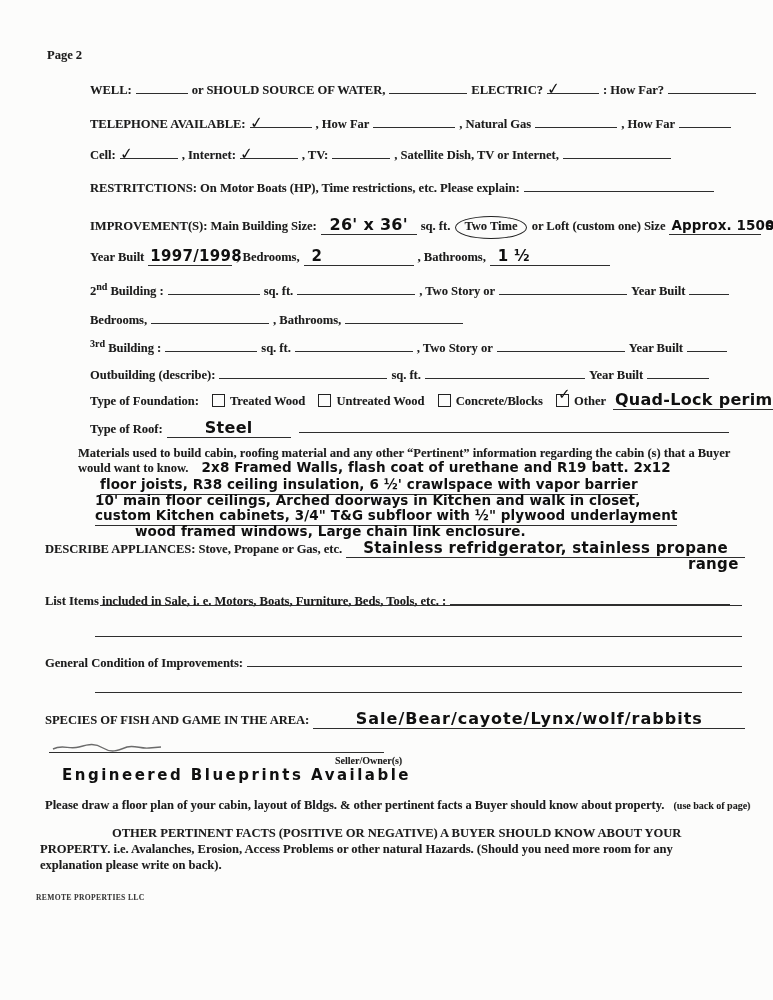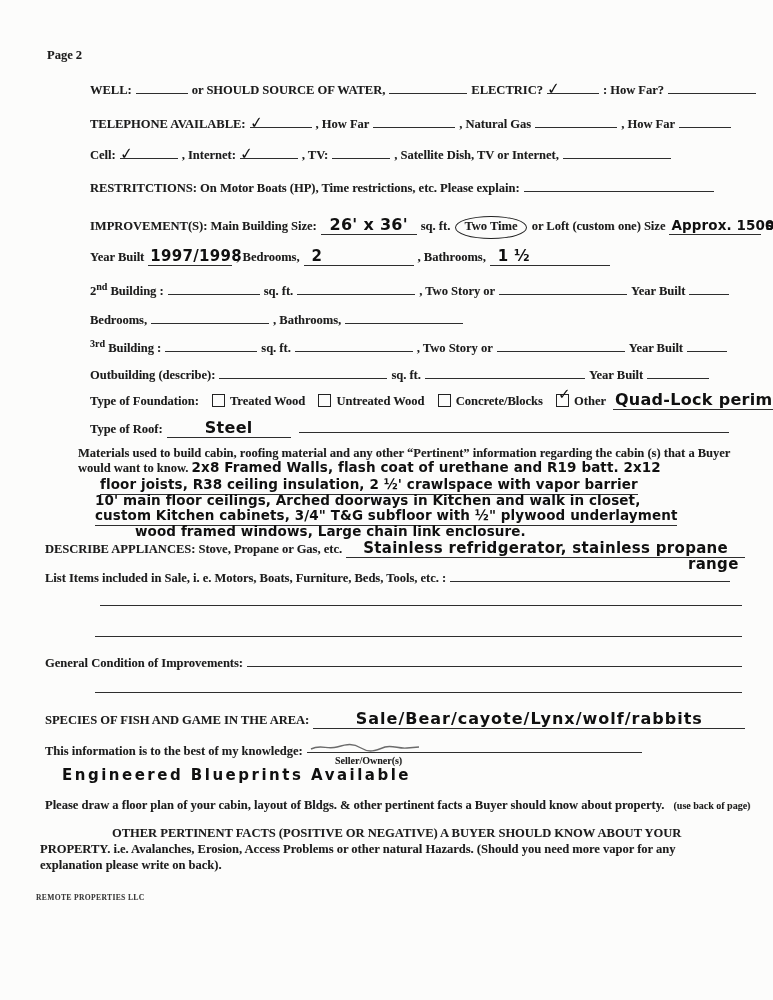--- a/index.html
+++ b/index.html
@@ -103,58 +103,58 @@
   <span class="hwv hw hw16" style="width:190px">Quad-Lock perimeter</span>
 </div>
 
 <div class="line" style="left:90px;top:420px">
   <span>Type of Roof:</span><span class="hwv hw hw16" style="width:120px">Steel</span><span class="bl" style="width:430px"></span>
 </div>
 
 <div class="line" style="left:78px;top:446px">Materials used to build cabin, roofing material and any other “Pertinent” information regarding the cabin (s) that a Buyer</div>
 <div class="line" style="left:78px;top:461px">
   <span>would want to know.</span>
-  <span class="hw hw14" style="">2x8 Framed Walls, flash coat of urethane and R19 batt.  2x12</span>
+  <span class="hw hw14" style="margin-left:10px">2x8 Framed Walls, flash coat of urethane and R19 batt.  2x12</span>
 </div>
-<div class="line hw hw14 uln" style="left:100px;top:478px">floor joists, R38 ceiling insulation, 2 ½' crawlspace with vapor barrier</div>
+<div class="line hw hw14 uln" style="left:100px;top:478px">floor joists, R38 ceiling insulation, 6 ½' crawlspace with vapor barrier</div>
 <div class="line hw hw14" style="left:95px;top:494px">10' main floor ceilings, Arched doorways in Kitchen and walk in closet,</div>
 <div class="line hw hw14 uln" style="left:95px;top:509px">custom Kitchen cabinets, 3/4" T&amp;G subfloor with ½" plywood underlayment</div>
 <div class="line hw hw14" style="left:135px;top:525px">wood framed windows, Large chain link enclosure.</div>
 
 <div class="line" style="left:45px;top:541px">
   <span>DESCRIBE APPLIANCES: Stove, Propane or Gas, etc.</span><span class="hwv hw" style="width:395px">Stainless refridgerator, stainless propane</span>
 </div>
 <div class="line hw" style="left:688px;top:557px">range</div>
 
-<div class="line" style="left:45px;top:569px">
+<div class="line" style="left:45px;top:592px">
   <span>List Items included in Sale, i. e. Motors, Boats, Furniture, Beds, Tools, etc. :</span><span class="bl" style="width:280px"></span>
 </div>
 <div class="hr" style="left:100px;top:605px;width:642px"></div>
 <div class="hr" style="left:95px;top:636px;width:647px"></div>
 
 <div class="line" style="left:45px;top:654px">
   <span>General Condition of Improvements:</span><span class="bl" style="width:495px"></span>
 </div>
 <div class="hr" style="left:95px;top:692px;width:647px"></div>
 
 <div class="line" style="left:45px;top:711px">
   <span>SPECIES OF FISH AND GAME IN THE AREA:</span><span class="hwv hw hw16" style="width:428px;letter-spacing:1px">Sale/Bear/cayote/Lynx/wolf/rabbits</span>
 </div>
 
 <div class="line" style="left:45px;top:740px">
-  <span>This information is to the best of my knowledge:</span><span class="bl sig" style="width:335px;text-align:left"><svg width="150" height="13" viewBox="0 0 150 13">
+  <span class="bl sig" style="width:335px;text-align:left"><svg width="150" height="13" viewBox="0 0 150 13">
         <path d="M4 9 C 14 4, 20 10, 30 7 S 46 3, 54 8 S 68 11, 78 7 C 86 5, 92 9, 100 8 L 112 7" stroke="#6b6b6b" fill="none" stroke-width="1.4"></path>
       </svg></span>
 </div>
 <div class="line" style="left:335px;top:755px;font-size:10px">Seller/Owner(s)</div>
 
 <div class="line hw hwbig" style="left:62px;top:768px">Engineered Blueprints Available</div>
 
 <div class="line" style="left:45px;top:798px">
   <span>Please draw a floor plan of your cabin, layout of Bldgs. &amp; other pertinent facts a Buyer should know about property.</span>
   <span class="small" style="margin-left:6px">(use back  of page)</span>
 </div>
 
 <div class="line" style="left:112px;top:826px">OTHER PERTINENT FACTS (POSITIVE OR NEGATIVE) A BUYER SHOULD KNOW ABOUT YOUR</div>
-<div class="line" style="left:40px;top:842px">PROPERTY. i.e. Avalanches, Erosion, Access Problems or other natural Hazards. (Should you need more vapor for any</div>
+<div class="line" style="left:40px;top:842px">PROPERTY. i.e. Avalanches, Erosion, Access Problems or other natural Hazards. (Should you need more room for any</div>
 <div class="line" style="left:40px;top:858px">explanation please write on back).</div>
 
 <div class="line tiny" style="left:36px;top:893px">REMOTE PROPERTIES LLC</div>
 
 </body></html>

